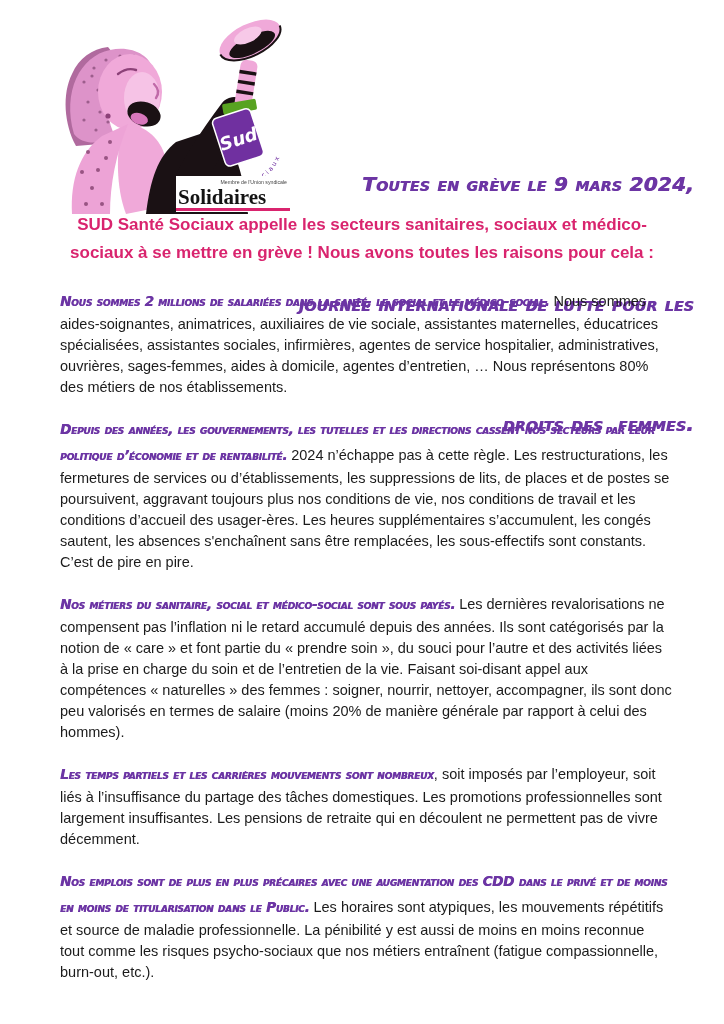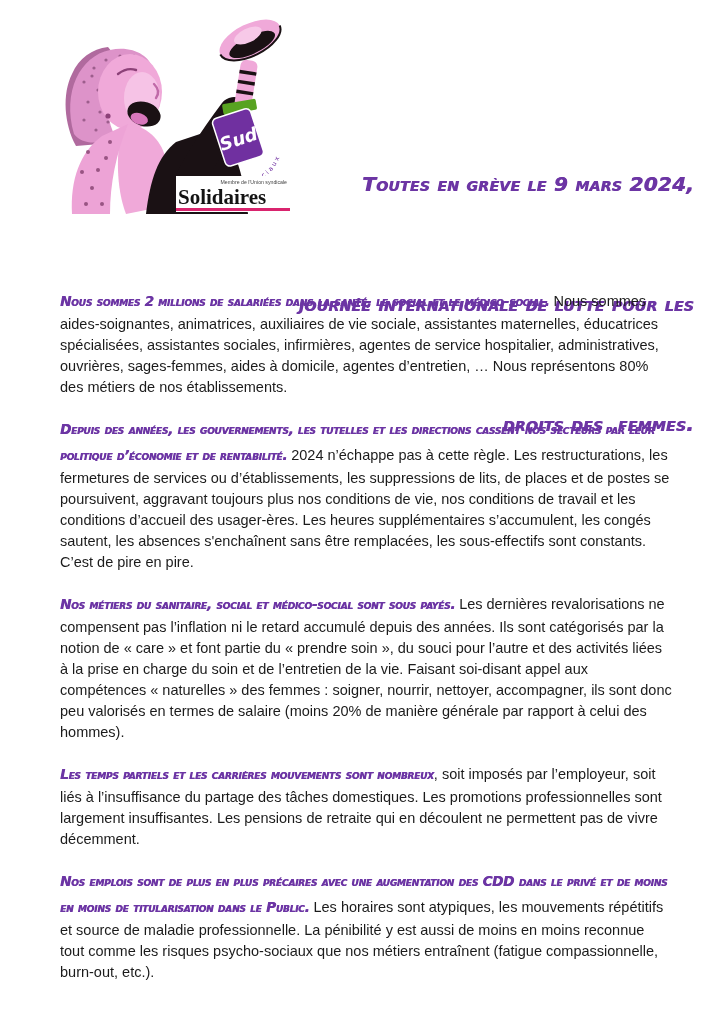--- a/index.html
+++ b/index.html
@@ -145,20 +145,21 @@
       </g>
     </svg>
   </div>
 
   <div class="headline">
     <div>Toutes en grève le 9 mars 2024,</div>
     <div>journée internationale de lutte pour les</div>
     <div>droits des  femmes.</div>
   </div>
 
+  <div class="callout">SUD Santé Sociaux appelle les secteurs sanitaires, sociaux et médico-sociaux à se mettre en grève ! Nous avons toutes les raisons pour cela :</div>
 
   <div class="content">
     <p><span class="ph">Nous sommes 2 millions de salariées dans la santé, le social et le médico-social.</span><span class="pb"> Nous sommes aides-soignantes, animatrices, auxiliaires de vie sociale, assistantes maternelles, éducatrices spécialisées, assistantes sociales, infirmières, agentes de service hospitalier, administratives, ouvrières, sages-femmes, aides à domicile, agentes d’entretien, … Nous représentons 80% des métiers de nos établissements.</span></p>
     <p><span class="ph">Depuis des années, les gouvernements, les tutelles et les directions cassent nos secteurs par leur politique d’économie et de rentabilité.</span><span class="pb"> 2024 n’échappe pas à cette règle. Les restructurations, les fermetures de services ou d’établissements, les suppressions de lits, de places et de postes se poursuivent, aggravant toujours plus nos conditions de vie, nos conditions de travail et les conditions d’accueil des usager-ères. Les heures supplémentaires s’accumulent, les congés sautent, les absences s'enchaînent sans être remplacées, les sous-effectifs sont constants. C’est de pire en pire.</span></p>
     <p><span class="ph">Nos métiers du sanitaire, social et médico-social sont sous payés.</span><span class="pb"> Les dernières revalorisations ne compensent pas l’inflation ni le retard accumulé depuis des années. Ils sont catégorisés par la notion de « care » et font partie du « prendre soin », du souci pour l’autre et des activités liées à la prise en charge du soin et de l’entretien de la vie. Faisant soi-disant appel aux compétences « naturelles » des femmes : soigner, nourrir, nettoyer, accompagner, ils sont donc peu valorisés en termes de salaire (moins 20% de manière générale par rapport à celui des hommes).</span></p>
     <p><span class="ph">Les temps partiels et les carrières mouvements sont nombreux</span><span class="pb">, soit imposés par l’employeur, soit liés à l’insuffisance du partage des tâches domestiques. Les promotions professionnelles sont largement insuffisantes. Les pensions de retraite qui en découlent ne permettent pas de vivre décemment.</span></p>
     <p><span class="ph">Nos emplois sont de plus en plus précaires avec une augmentation des CDD dans le privé et de moins en moins de titularisation dans le Public.</span><span class="pb"> Les horaires sont atypiques, les mouvements répétitifs et source de maladie professionnelle. La pénibilité y est aussi de moins en moins reconnue tout comme les risques psycho-sociaux que nos métiers entraînent (fatigue compassionnelle, burn-out, etc.).</span></p>
   </div>
 
 </div>

